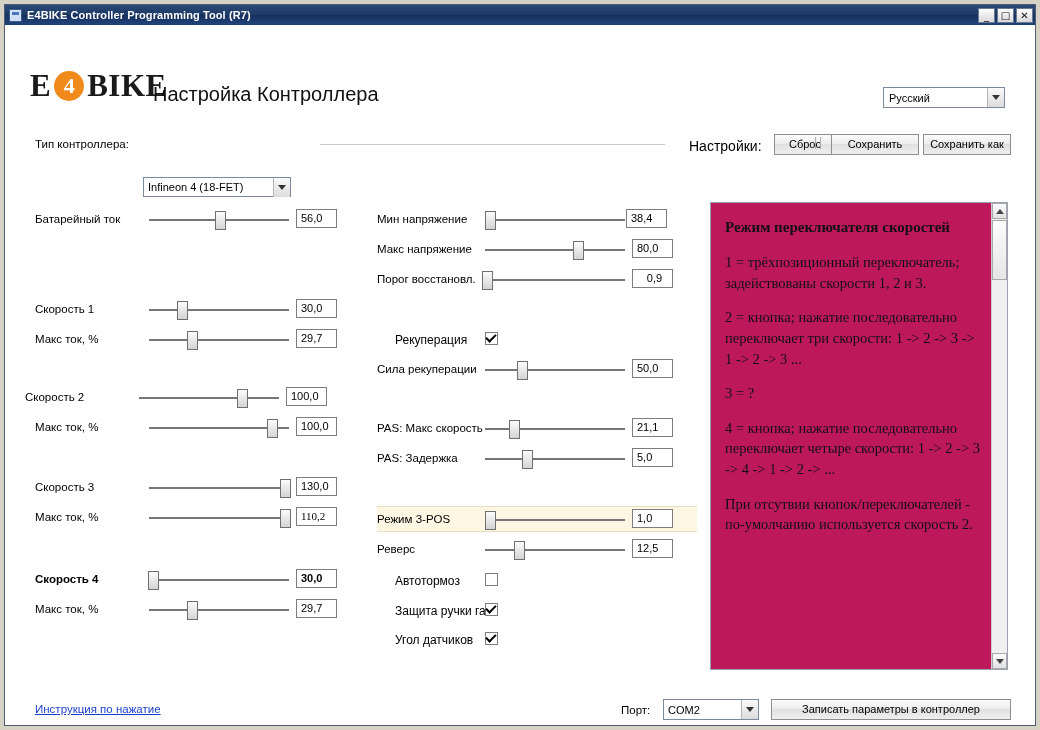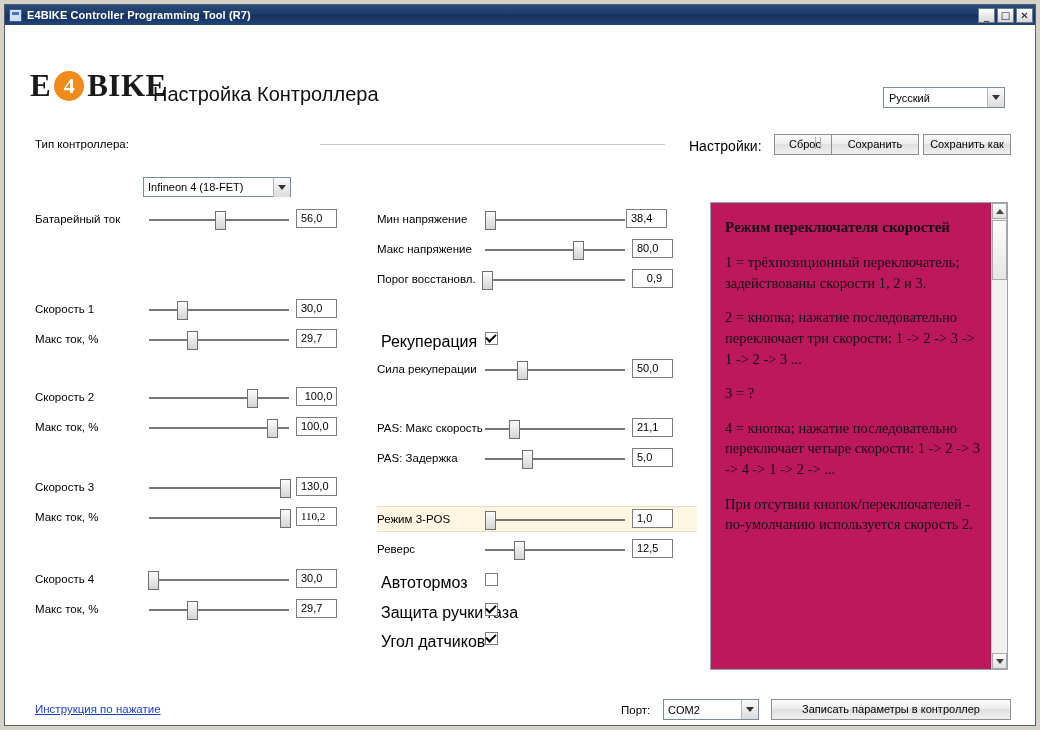--- a/index.html
+++ b/index.html
@@ -182,22 +182,22 @@
     width: 41px; height: 19px;
     border: 1px solid #7d7d7d;
     background: #fff;
     font-size: 11px;
     line-height: 17px;
     padding-left: 4px;
     color: #000;
   }
   .cbrow { position: absolute; height: 20px; }
   .cbrow .lbl {
-    position: absolute; left: 4px; top: 3px;
-    font-size: 16px; color: #000; white-space: nowrap;
+    position: absolute; left: 18px; top: 3px;
+    font-size: 12px; color: #000; white-space: nowrap;
   }
   .checkbox {
     position: absolute; top: 2px;
     width: 13px; height: 13px;
     border: 1px solid #7d7d7d;
     background: #fff;
   }
   .checkbox.on::after {
     content: "";
     position: absolute; left: 2px; top: -1px;
@@ -339,21 +339,21 @@
         <span class="thumb" style="left:142px;"></span>
         <span class="valbox" style="left:261px;">30,0</span>
       </div>
       <div class="row" style="left:30px; top:304px; width:300px;">
         <span class="lbl">Макс ток, %</span>
         <span class="track" style="left:114px; width:140px;"></span>
         <span class="thumb" style="left:152px;"></span>
         <span class="valbox" style="left:261px;">29,7</span>
       </div>
 
-      <div class="row" style="left:30px; top:362px; width:300px;text-align:center;">
+      <div class="row" style="left:20px; top:362px; width:300px;">
         <span class="lbl">Скорость 2</span>
         <span class="track" style="left:114px; width:140px;"></span>
         <span class="thumb" style="left:212px;"></span>
         <span class="valbox" style="left:261px;">100,0</span>
       </div>
       <div class="row" style="left:30px; top:392px; width:300px;">
         <span class="lbl">Макс ток, %</span>
         <span class="track" style="left:114px; width:140px;"></span>
         <span class="thumb" style="left:232px;"></span>
         <span class="valbox" style="left:261px;">100,0</span>
@@ -365,21 +365,21 @@
         <span class="thumb" style="left:245px;"></span>
         <span class="valbox" style="left:261px;">130,0</span>
       </div>
       <div class="row" style="left:30px; top:482px; width:300px;">
         <span class="lbl">Макс ток, %</span>
         <span class="track" style="left:114px; width:140px;"></span>
         <span class="thumb" style="left:245px;"></span>
         <span class="valbox" style="left:261px;font-family:Liberation Serif, serif;">110,2</span>
       </div>
 
-      <div class="row" style="left:30px; top:544px; width:300px;">
+      <div class="row" style="left:30px; top:544px; width:300px;font-weight:bold;">
         <span class="lbl">Скорость 4</span>
         <span class="track" style="left:114px; width:140px;"></span>
         <span class="thumb" style="left:113px;"></span>
         <span class="valbox" style="left:261px;">30,0</span>
       </div>
       <div class="row" style="left:30px; top:574px; width:300px;">
         <span class="lbl">Макс ток, %</span>
         <span class="track" style="left:114px; width:140px;"></span>
         <span class="thumb" style="left:152px;"></span>
         <span class="valbox" style="left:261px;">29,7</span>

